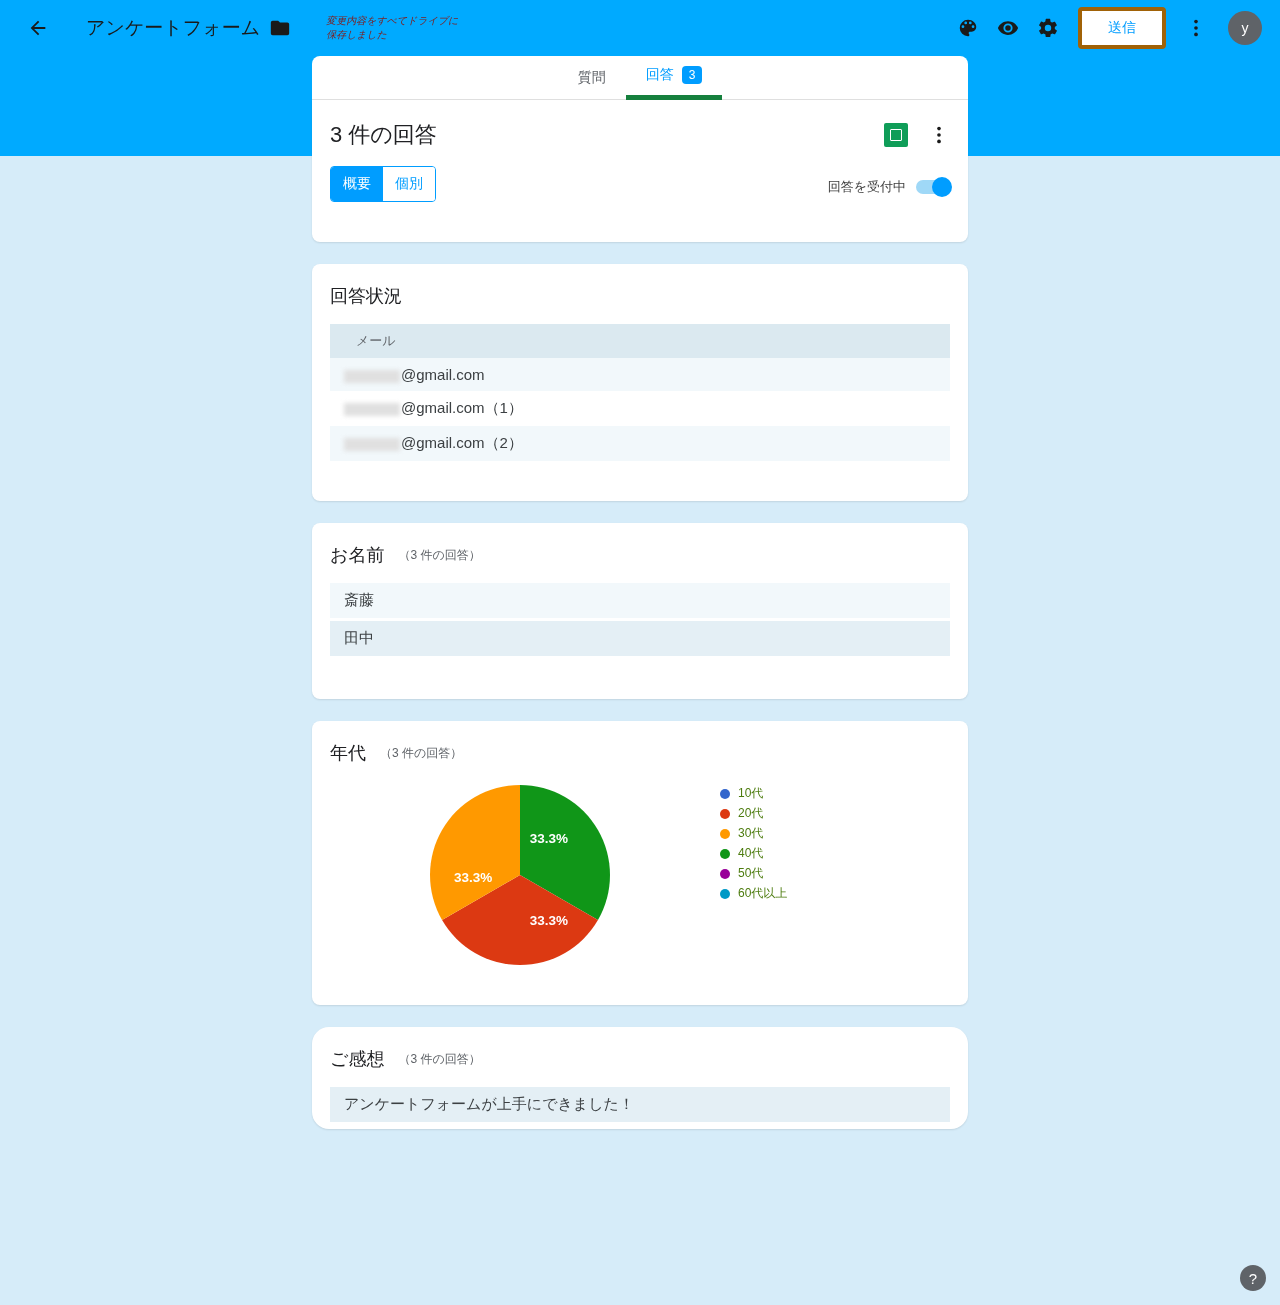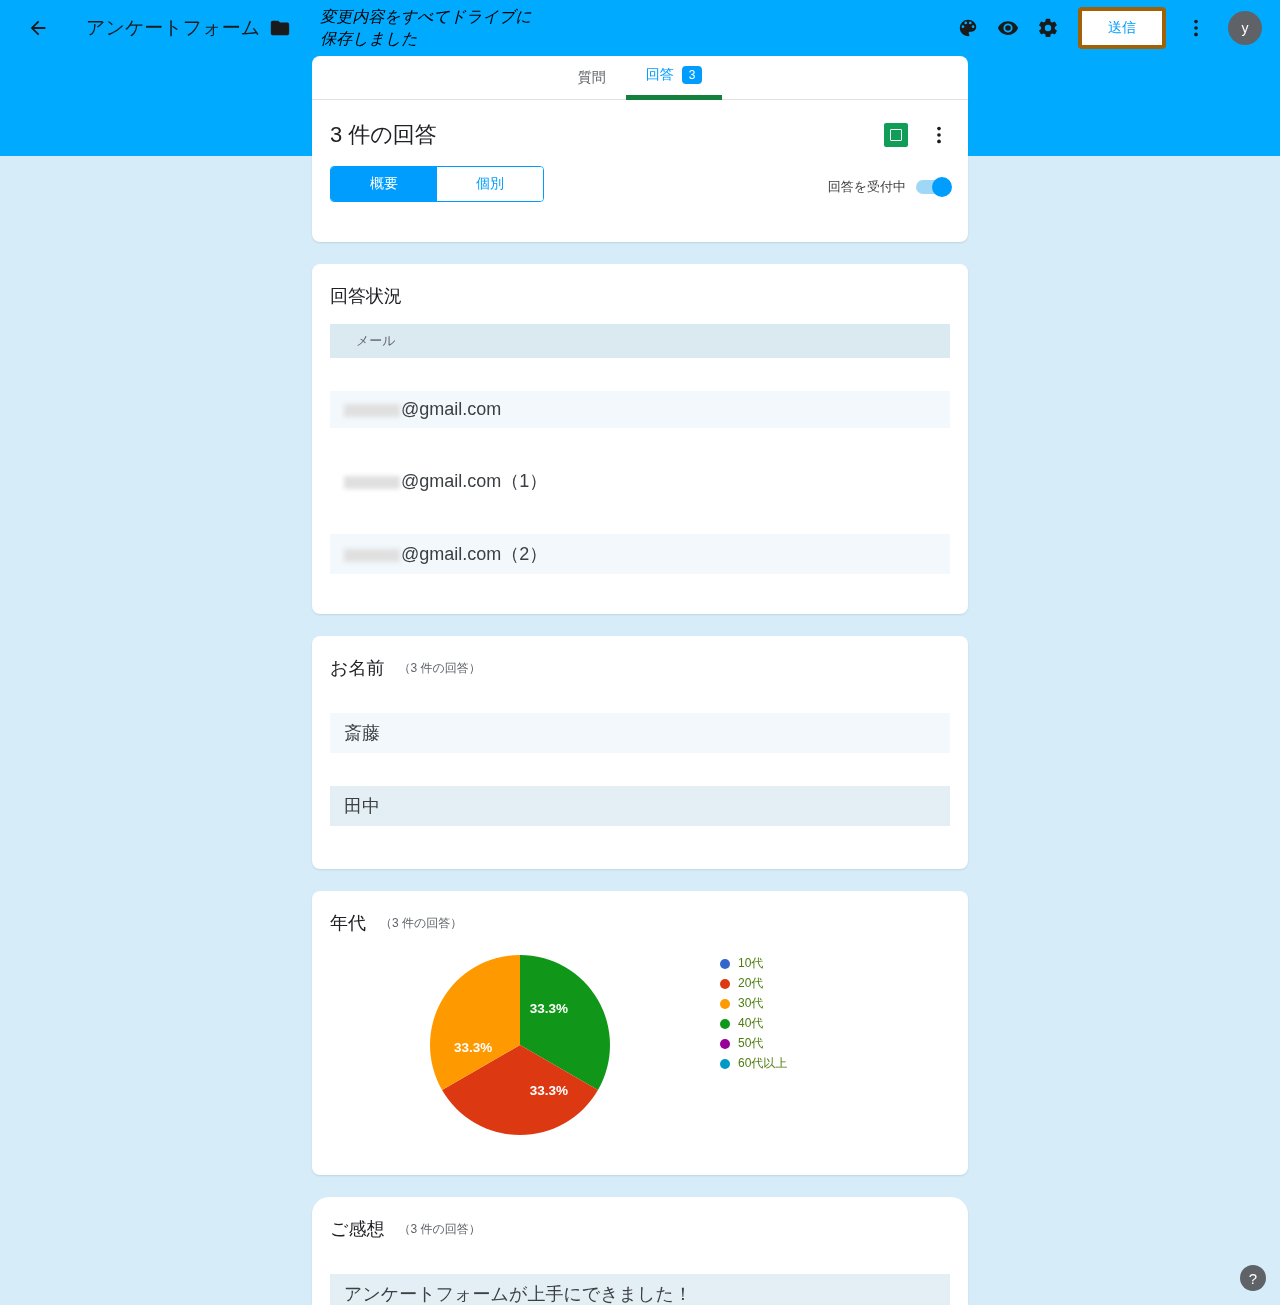--- a/index.html
+++ b/index.html
@@ -9,52 +9,52 @@
     .top-blue { background:#00aaff; height:100px; }
     .back-icon svg,
     .folder-icon svg,
     .palette-icon svg,
     .eye-icon svg,
     .gear-icon svg,
     .dots-icon svg { width:22px; height:22px; fill:#1a1a1a; }
     .back-icon,.folder-icon,.palette-icon,.eye-icon,.gear-icon,.dots-icon{display:flex;align-items:center;justify-content:center;cursor:pointer;}
     .title     { font-size:19px; color:#1a1a1a; margin-left:28px; }
     .folder-icon{ margin-left:18px; }
-    .save-msg  { font-size:16px; font-style:italic; color:#000000; margin-left:20px; line-height:1.4; }
+    .save-msg  { font-size:10px; font-style:italic; color:#7f1d1d; margin-left:26px; line-height:1.4; }
     .sp        { flex:1; }
     .iconbtn   { margin:0 9px; }
     .send-btn  { background:#fff; border:4px solid #a16207; color:#009dff; font-size:14px; font-weight:500; padding:8px 26px; border-radius:4px; margin:0 10px; cursor:pointer; }
     .avatar    { width:34px; height:34px; border-radius:50%; background:#5f6368; color:#fff; display:flex; align-items:center; justify-content:center; font-size:14px; margin-left:12px; cursor:pointer;}
     
     .card-wrap { width:656px; margin:-100px auto 0; }
     .tabs      { background:#fff; height:44px; border-radius:8px 8px 0 0; display:flex; align-items:center; justify-content:center; border-bottom:1px solid #e0e0e0;}
     .tab       { font-size:14px; color:#5f6368; padding:0 20px; height:44px; display:flex; align-items:center; cursor:pointer; }
     .tab.active{ color:#009dff; border-bottom:5px solid #15803d; font-weight:500; }
     .tab .badge{ background:#009dff; color:#fff; font-size:12px; border-radius:4px; padding:2px 7px; margin-left:8px; }
     .card      { background:#fff; border-radius:0 0 8px 8px; padding:20px 18px 40px; margin-bottom:22px; box-shadow:0 1px 2px rgba(0,0,0,0.1);}
     .card.mid  { border-radius:8px; }
     
     .resp-hdr  { display:flex; align-items:center; margin-bottom:16px;}
     .resp-title{ font-size:22px; color:#202124; flex:1; }
     .sheets-icon{ width:24px; height:24px; background:#0f9d58; border-radius:2px; display:flex; align-items:center; justify-content:center; margin-right:20px; cursor:pointer;}
     .sheets-icon::before{content:""; width:10px; height:10px; border:1.5px solid #fff; border-radius:1px;}
     .more-icon { cursor:pointer; }
     .seg       { display:inline-flex; border:1px solid #009dff; border-radius:4px; overflow:hidden;}
-    .seg button{ border:none; background:#fff; color:#009dff; font-size:14px; padding:8px 39px; cursor:pointer;}
+    .seg button{ border:none; background:#fff; color:#009dff; font-size:14px; padding:8px 12px; cursor:pointer;}
     .seg button.act{ background:#009dff; color:#fff;}
     .accept-row{ float:right; display:flex; align-items:center; margin-top:6px;}
     .accept-lbl{ font-size:13px; color:#404040; margin-right:10px;}
     .toggle    { width:34px; height:14px; border-radius:10px; background:#9fd8f7; position:relative; cursor:pointer;}
     .toggle::after{content:""; position:absolute; right:-2px; top:-3px; width:20px; height:20px; background:#009dff; border-radius:50%;}
     
     .sec-title { font-size:18px; color:#202124; margin-bottom:16px; display:flex; align-items:center;}
     .sec-sub   { font-size:12px; color:#5f6368; margin-left:14px; font-weight:400;}
     
     .row-hd    { background:#dbe9f0; font-size:13px; color:#5f6368; padding:8px 26px;}
-    .row       { font-size:18px; color:#3c4043; padding:8px 14px;margin-top:33px;}
+    .row       { font-size:15px; color:#3c4043; padding:8px 14px;}
     .row.alt   { background:#f2f8fb;}
     .row .blur { display:inline-block; width:56px; height:13px; background:#e0e0e0; filter:blur(2px); vertical-align:middle; margin-right:1px;}
     
     .nlist .row{ background:#e4eff5; margin-bottom:3px;}
     .nlist .row.alt{ background:#f2f8fb;}
     
     .chart-row { display:flex; align-items:flex-start; margin-top:20px;}
     .pie-svg   { width:180px; height:180px; margin-left:100px;}
     .legend    { margin-left:110px; font-size:12px; color:#4d7c0f;}
     .legend-item{ display:flex; align-items:center; margin-bottom:3px;}

